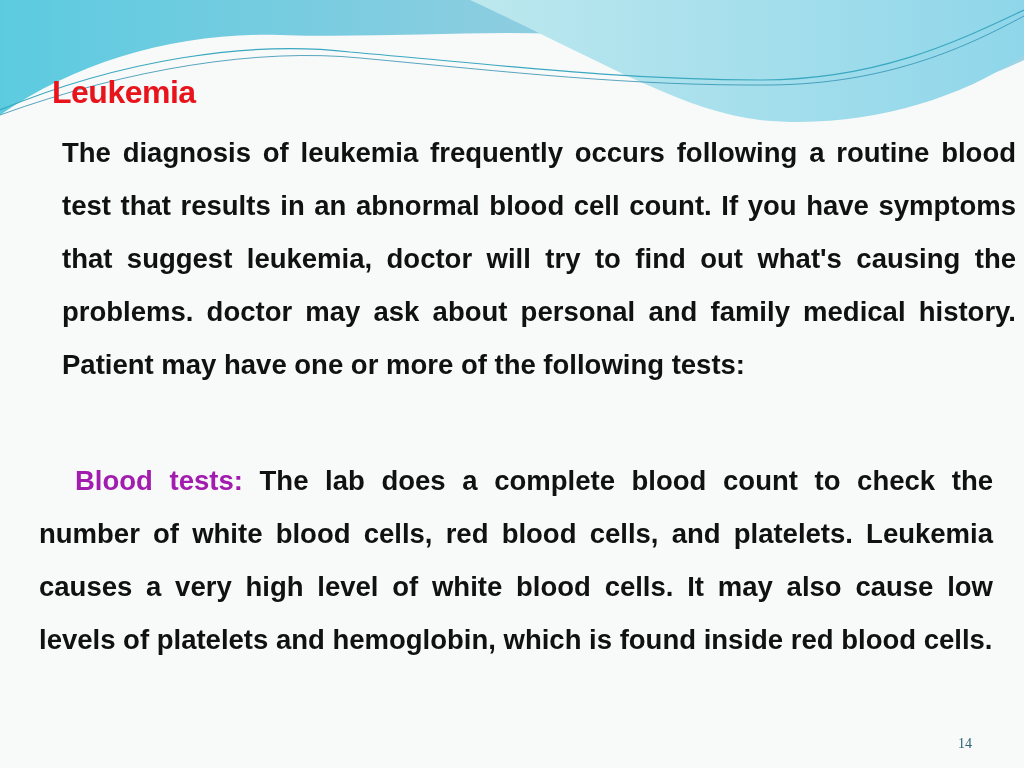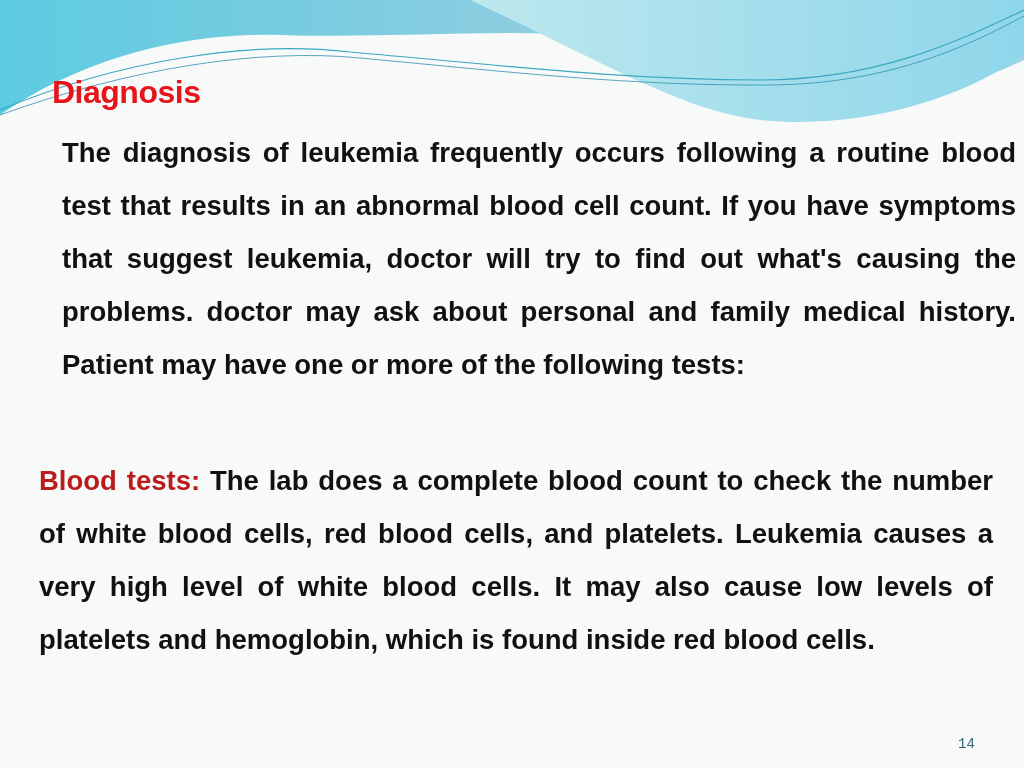--- a/index.html
+++ b/index.html
@@ -14,24 +14,24 @@
     font-size:32px; font-weight:bold; color:#e8141c;
     letter-spacing:-0.5px;
   }
   .para {
     position:absolute; left:39px; width:954px;
     font-size:27.5px; font-weight:bold; color:#111;
     line-height:53px; text-align:justify; text-align-last:left;
   }
   .p1 { top:126px;margin-left:23px; }
   .p2 { top:454px; }
-  .lead { color:#b91c1c; }
+  .lead { color:#a21caf;margin-left:36px; }
   .pageno {
     position:absolute; left:958px; top:736px;
-    font-family:Liberation Mono, monospace; font-size:14px; color:#2d6373;
+    font-family:Liberation Serif, serif; font-size:14px; color:#2d6373;
   }
 </style>
 </head>
 <body>
 
 <svg class="wave" viewBox="0 0 1024 130" preserveAspectRatio="none">
   <defs>
     <linearGradient id="g1" x1="0" y1="0" x2="1" y2="0">
       <stop offset="0" stop-color="#5ccbe0"></stop>
       <stop offset="0.5" stop-color="#8ccde0"></stop>
@@ -42,19 +42,19 @@
       <stop offset="1" stop-color="#8fd6ea"></stop>
     </linearGradient>
   </defs>
   <path d="M0,0 L1024,0 L1024,60 C900,120 820,80 700,50 C560,20 420,40 280,35 C180,32 80,60 0,115 Z" fill="url(#g1)"></path>
   <path d="M470,0 L1024,0 L1024,55 C960,100 860,130 760,120 C680,110 600,60 470,0 Z" fill="url(#g2)"></path>
   <path d="M0,110 C120,60 250,40 350,52 C500,65 620,80 760,80 C880,80 960,40 1024,10" stroke="#3aa8c0" stroke-width="1.2" fill="none"></path>
   <path d="M0,115 C130,68 260,48 360,58 C510,72 630,86 770,85 C890,84 970,45 1024,16" stroke="#2f8fb0" stroke-width="0.8" fill="none"></path>
   <path d="M0,0 L1024,0 L1024,0 Z" fill="none"></path>
 </svg>
 
-<div class="title">Diagnosis</div>
+<div class="title">Leukemia</div>
 
 <div class="para p1">The diagnosis of leukemia frequently occurs following a routine blood test that results in an abnormal blood cell count. If you have symptoms that suggest leukemia, doctor will try to find out what's causing the problems. doctor may ask about personal and family medical history. Patient may have one or more of the following tests:</div>
 
 <div class="para p2"><span class="lead">Blood tests:</span><span> The lab does a complete blood count to check the number of white blood cells, red blood cells, and platelets. Leukemia causes a very high level of white blood cells. It may also cause low levels of platelets and hemoglobin, which is found inside red blood cells.</span></div>
 
 <div class="pageno">14</div>
 
 </body></html>

